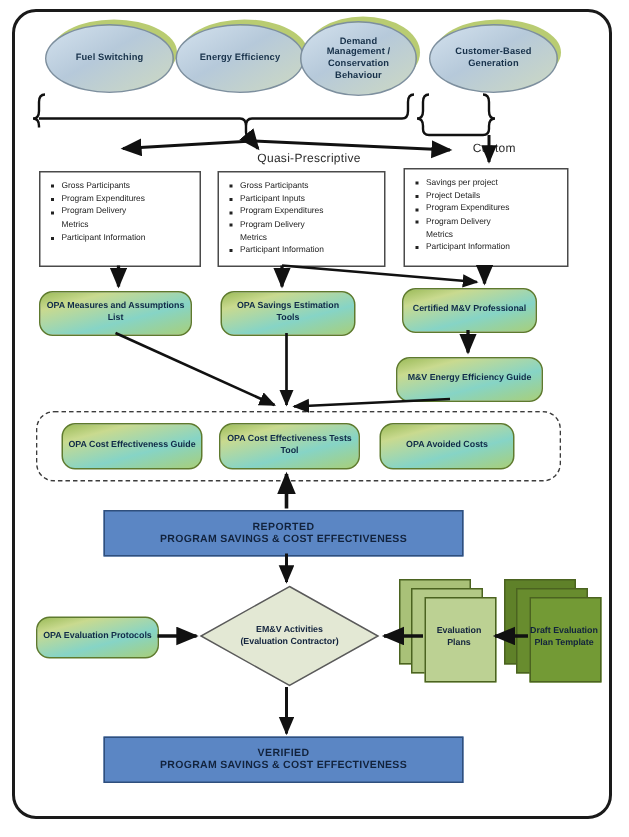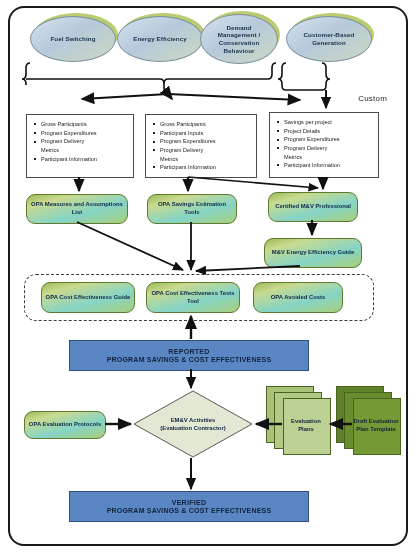--- a/index.html
+++ b/index.html
@@ -96,21 +96,22 @@
     </div>
   </div>
 
   <div class="ell-wrap" style="left:286px;top:16px;width:84px;height:44px;">
     <div class="ell-shadow"></div>
     <div class="ell">
       <span>Customer-Based Generation</span>
     </div>
   </div>
 
-  <div class="cat-label" style="left:272px;top:94px;width:115px;text-align:right;">Custom</div>
+  <div class="cat-label" style="left:141px;top:101px;width:130px;">Quasi-Prescriptive</div>
+  <div class="cat-label" style="left:272px;top:94px;width:115px;">Custom</div>
 
   <div class="detbox" style="left:26px;top:114px;width:106px;height:62px;">
     <ul>
       <li>Gross Participants</li>
       <li>Program Expenditures</li>
       <li>Program Delivery</li>
       <li class="cont">Metrics</li>
       <li>Participant Information</li>
     </ul>
   </div>

